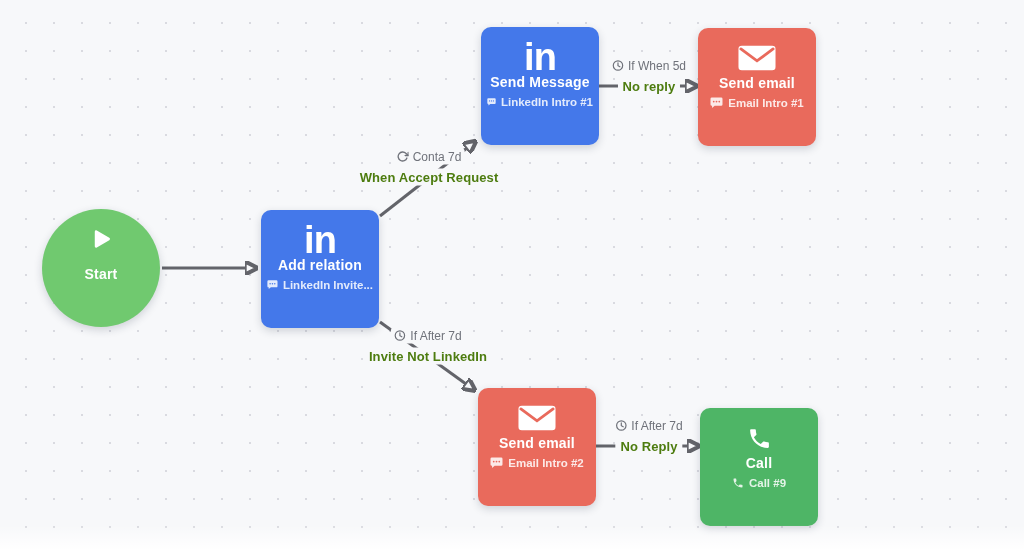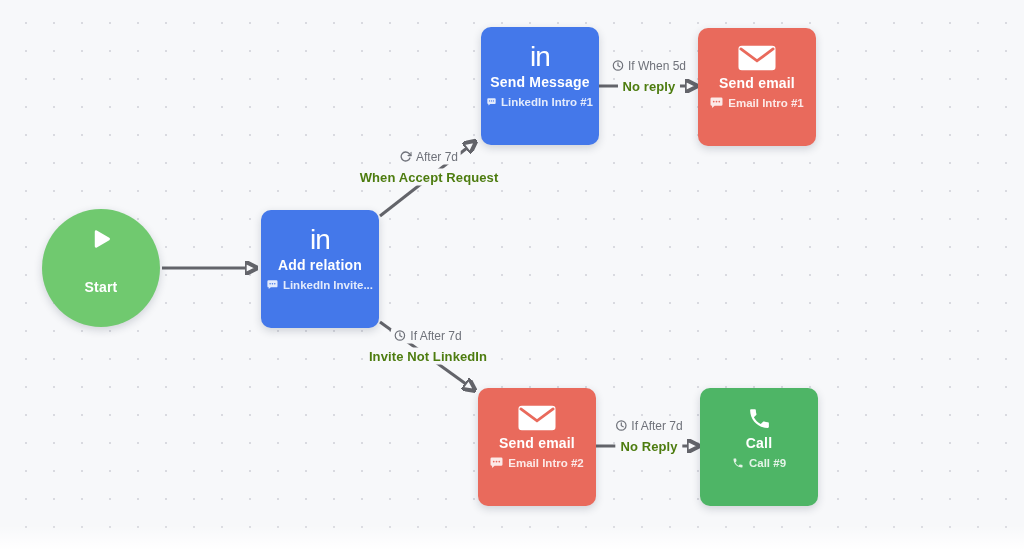--- a/index.html
+++ b/index.html
@@ -15,32 +15,32 @@
     background:linear-gradient(rgba(255,255,255,0),#ffffff 90%);pointer-events:none;
   }
   .edges{position:absolute;left:0;top:0;z-index:1;}
   .edges path{stroke:#63646a;stroke-width:3;fill:none;}
   .node{
     position:absolute;width:118px;height:118px;border-radius:10px;z-index:3;
     display:flex;flex-direction:column;align-items:center;color:#fff;
     background:var(--bg);box-shadow:0 3px 8px rgba(30,40,60,.18);cursor:pointer;
   }
   .node-icon{margin-top:13px;height:34px;display:flex;align-items:center;justify-content:center;}
-  .in-logo{font-size:28px;font-weight:normal;line-height:1;letter-spacing:-1px;}
+  .in-logo{font-size:38px;font-weight:bold;line-height:1;letter-spacing:-1px;}
   .node-title{font-weight:bold;font-size:14px;letter-spacing:.2px;}
   .node-sub{margin-top:6px;display:flex;align-items:center;gap:5px;font-size:11.5px;font-weight:600;color:rgba(255,255,255,.85);max-width:106px;white-space:nowrap;overflow:hidden;}
   .node--start{--bg:#70c96f;border-radius:50%;}
   .node--start .node-icon{margin-top:16px;height:28px;}
-  .node--start .node-title{margin-top:26px;}
+  .node--start .node-title{margin-top:13px;}
   #node-start{left:42px;top:209px;}
   #node-add-relation{left:261px;top:210px;--bg:#4478ea;}
   #node-send-message{left:481px;top:27px;--bg:#4478ea;}
   #node-send-email-1{left:698px;top:28px;--bg:#e96a5c;}
   #node-send-email-2{left:478px;top:388px;--bg:#e96a5c;}
-  #node-call{left:700px;top:388px;--bg:#4eb566;}
+  #node-call{left:700px;top:408px;--bg:#4eb566;}
   .edge-label{position:absolute;transform:translate(-50%,-50%);text-align:center;z-index:2;white-space:nowrap;line-height:1;}
   .cond{display:inline-flex;align-items:center;gap:4px;font-size:12px;font-weight:500;color:#6f727a;background:#f7f8fa;padding:2px 3px;border-radius:3px;}
   .edge-bold{display:inline-block;font-size:13px;font-weight:bold;color:#4d7c0f;background:#f7f8fa;padding:2px 5px;margin-top:3px;border-radius:3px;letter-spacing:.1px;}
   #label-accept{left:429px;top:167px;}
   #label-no-reply-top{left:649px;top:76px;}
   #label-not-accepted{left:428px;top:346px;}
   #label-no-reply-bottom{left:649px;top:436px;}
   .cond-icon{flex:0 0 auto;}
 </style>
 </head>
@@ -150,21 +150,21 @@
       <span>Call #9</span>
     </span>
   </div>
 
   <div class="edge-label" id="label-accept">
     <span class="cond">
       <svg class="cond-icon" width="12" height="12" viewBox="0 0 24 24" fill="none" stroke="#6f727a" stroke-width="2.6" stroke-linecap="round" stroke-linejoin="round">
           <path d="M23 4v6h-6"></path>
           <path d="M20.49 15a9 9 0 1 1-2.12-9.36L23 10"></path>
         </svg>
-      <span>After 7d</span>
+      <span>Conta 7d</span>
     </span><br>
     <span class="edge-bold">When Accept Request</span>
   </div>
 
   <div class="edge-label" id="label-no-reply-top">
     <span class="cond">
       <svg class="cond-icon" width="12" height="12" viewBox="0 0 12 12" fill="none" stroke="#6f727a" stroke-width="1.2" stroke-linecap="round">
           <circle cx="6" cy="6" r="4.7"></circle>
           <path d="M6 3.4 V6.2 L7.9 7.3"></path>
         </svg>

